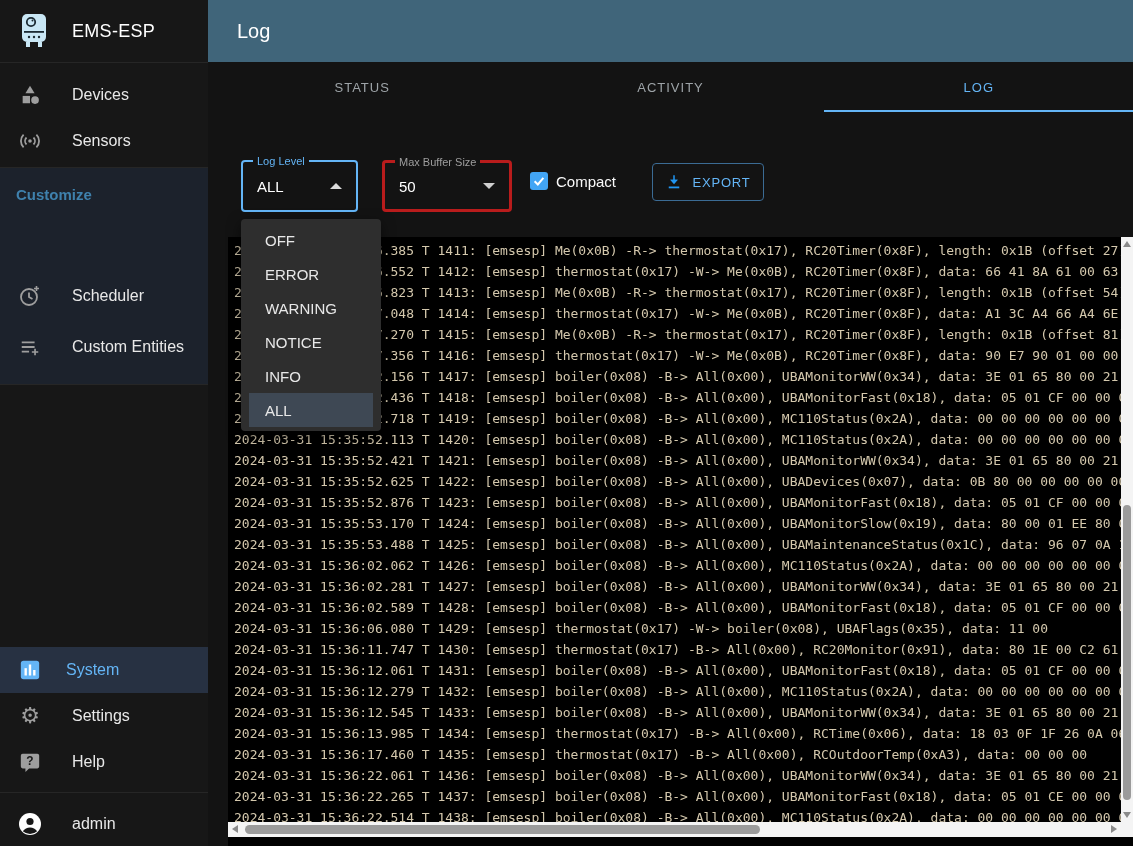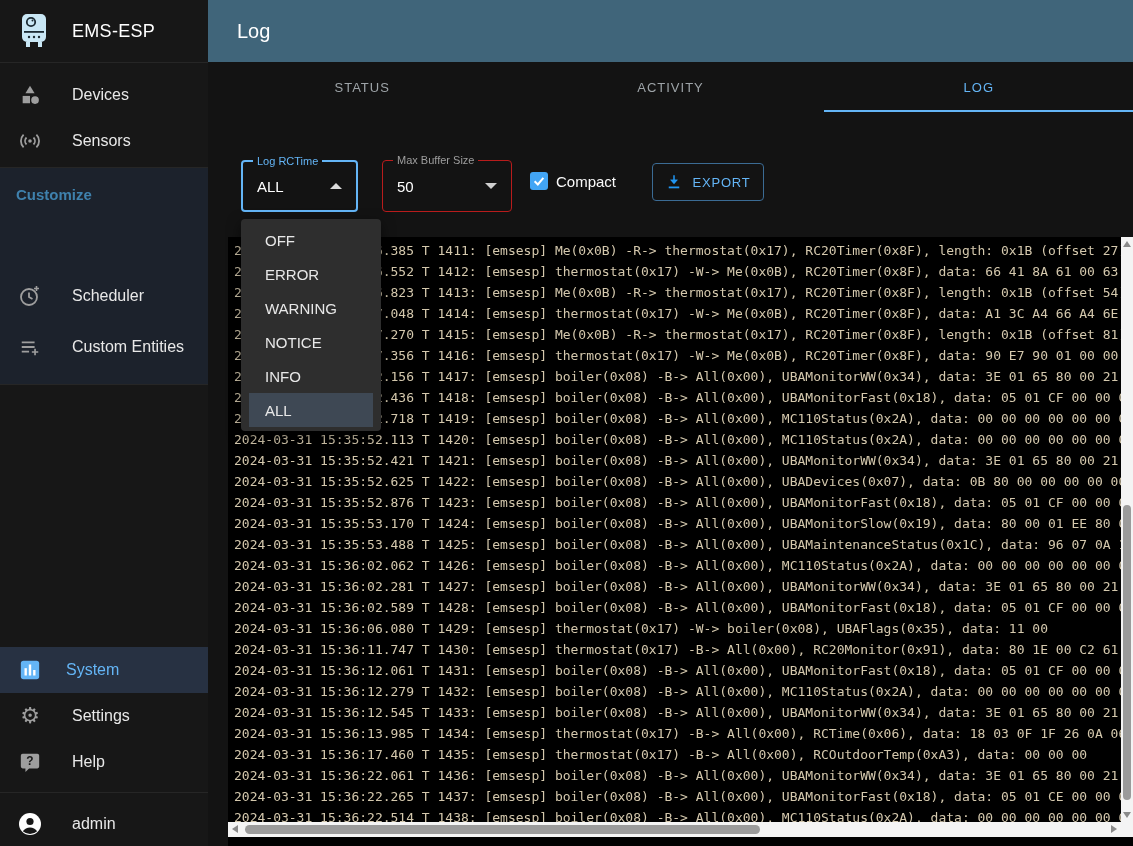--- a/index.html
+++ b/index.html
@@ -36,21 +36,21 @@
   
   .select-box{position:absolute;border-radius:4px;box-sizing:border-box;}
   .select-box .flabel{position:absolute;top:-7px;left:10px;background:#131313;padding:0 4px;font-size:11px;}
   .select-box .val{position:absolute;left:14px;top:50%;transform:translateY(-50%);font-size:15px;color:#fff;}
   .caret-up{position:absolute;right:14px;top:50%;margin-top:-3px;width:0;height:0;
             border-left:6px solid transparent;border-right:6px solid transparent;border-bottom:6px solid #dcdcdc;}
   .caret-down{position:absolute;right:14px;top:50%;margin-top:-3px;width:0;height:0;
             border-left:6px solid transparent;border-right:6px solid transparent;border-top:6px solid #cfcfcf;}
   .loglevel{left:33px;top:160px;width:117px;height:52px;border:2px solid #64b5f6;}
   .loglevel .flabel{color:#64b5f6;}
-  .maxbuffer{left:174px;top:160px;width:130px;height:52px;border:1px solid #b91c1c;}
+  .maxbuffer{left:174px;top:160px;width:130px;height:52px;border:3px solid #b91c1c;}
   .maxbuffer .flabel{color:#9e9e9e;}
 
   .checkbox{position:absolute;left:322px;top:172px;width:18px;height:18px;border-radius:3px;background:#42a5f5;
             display:flex;align-items:center;justify-content:center;cursor:pointer;}
   .checkbox svg{width:14px;height:14px;}
   .checkbox-label{position:absolute;left:348px;top:173px;font-size:15px;font-weight:500;color:#fafafa;}
 
   .export-btn{position:absolute;left:444px;top:163px;width:112px;height:38px;border:1px solid #3b6b94;border-radius:4px;
               box-sizing:border-box;display:flex;align-items:center;justify-content:center;gap:9px;cursor:pointer;background:transparent;}
   .export-btn .elabel{color:#64b5f6;font-size:13px;font-weight:500;letter-spacing:.8px;}
@@ -204,21 +204,21 @@
     </div>
 
     <div class="tabs">
       <div class="tab">STATUS</div>
       <div class="tab">ACTIVITY</div>
       <div class="tab active">LOG</div>
     </div>
     <div class="tab-underline"></div>
 
     <div class="select-box loglevel">
-      <span class="flabel">Log RCTime</span>
+      <span class="flabel">Log Level</span>
       <span class="val">ALL</span>
       <span class="caret-up"></span>
     </div>
 
     <div class="select-box maxbuffer">
       <span class="flabel">Max Buffer Size</span>
       <span class="val">50</span>
       <span class="caret-down"></span>
     </div>
 

